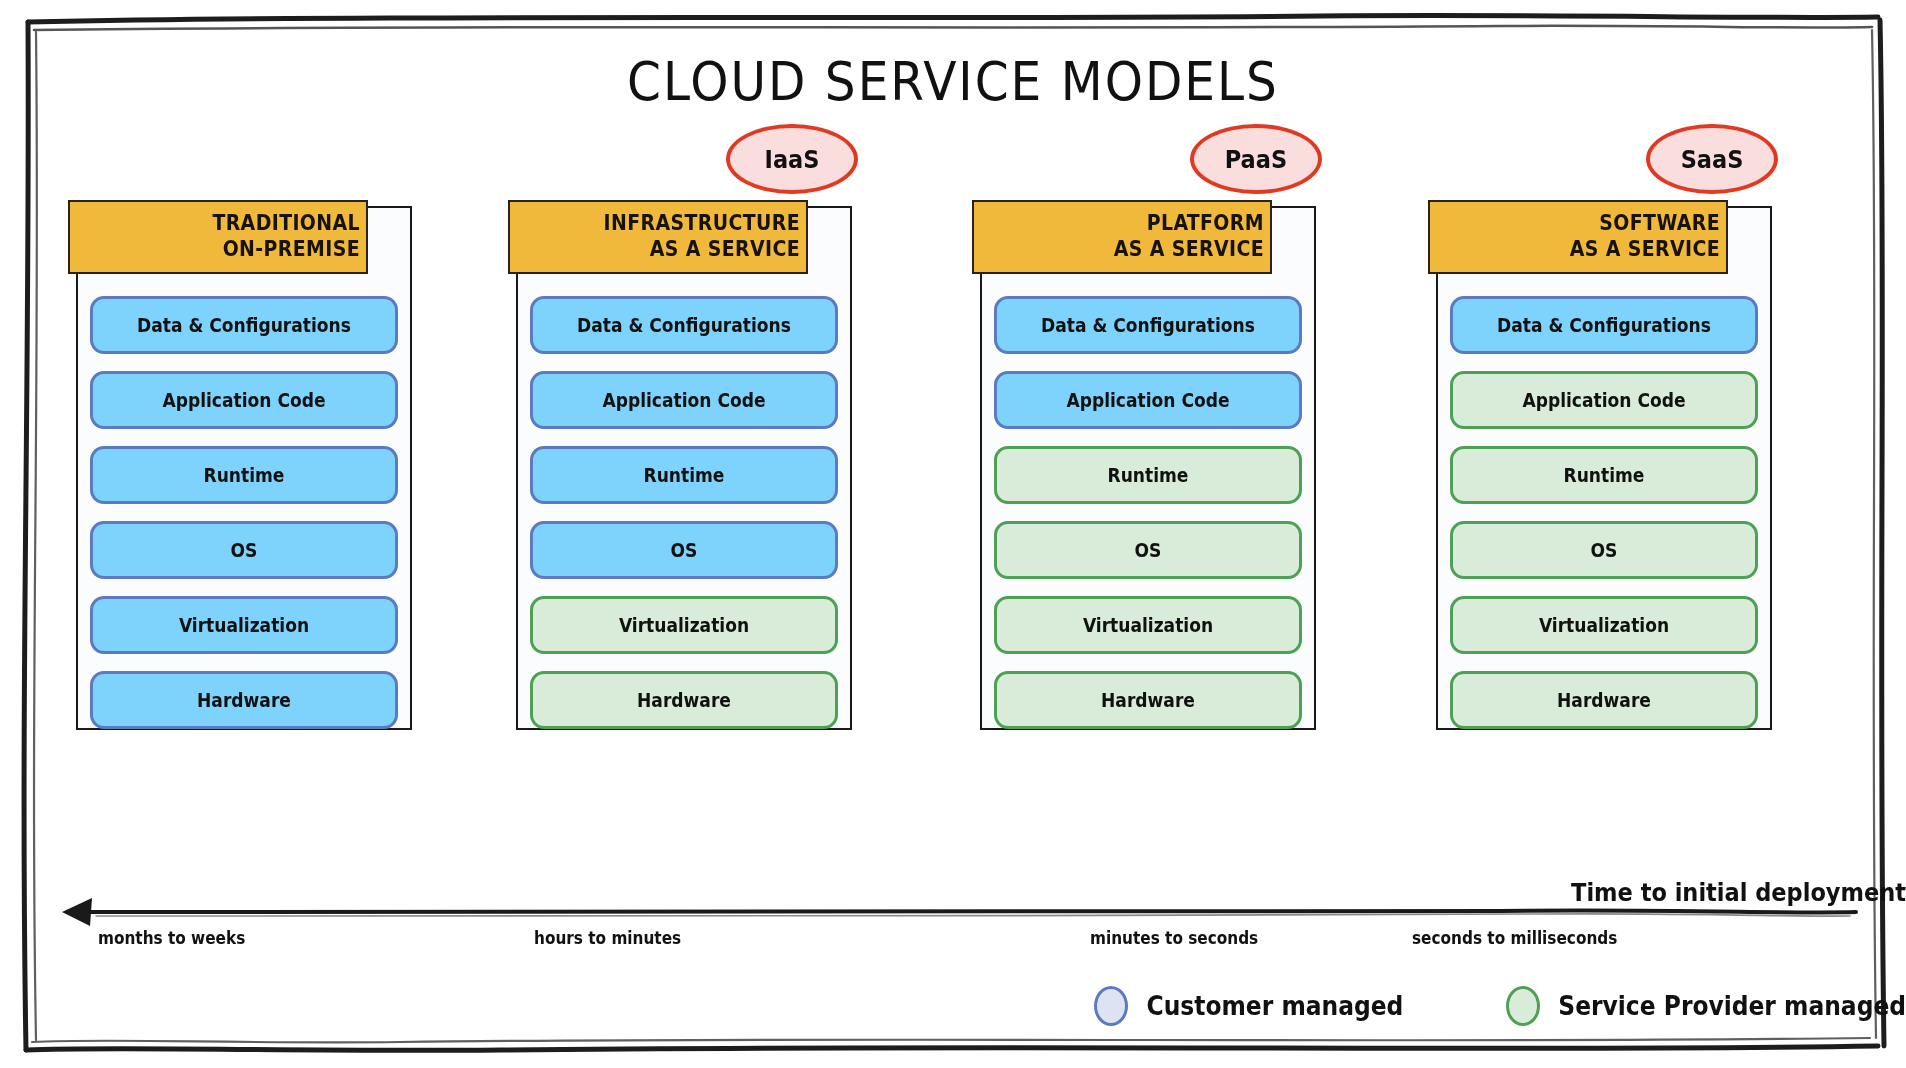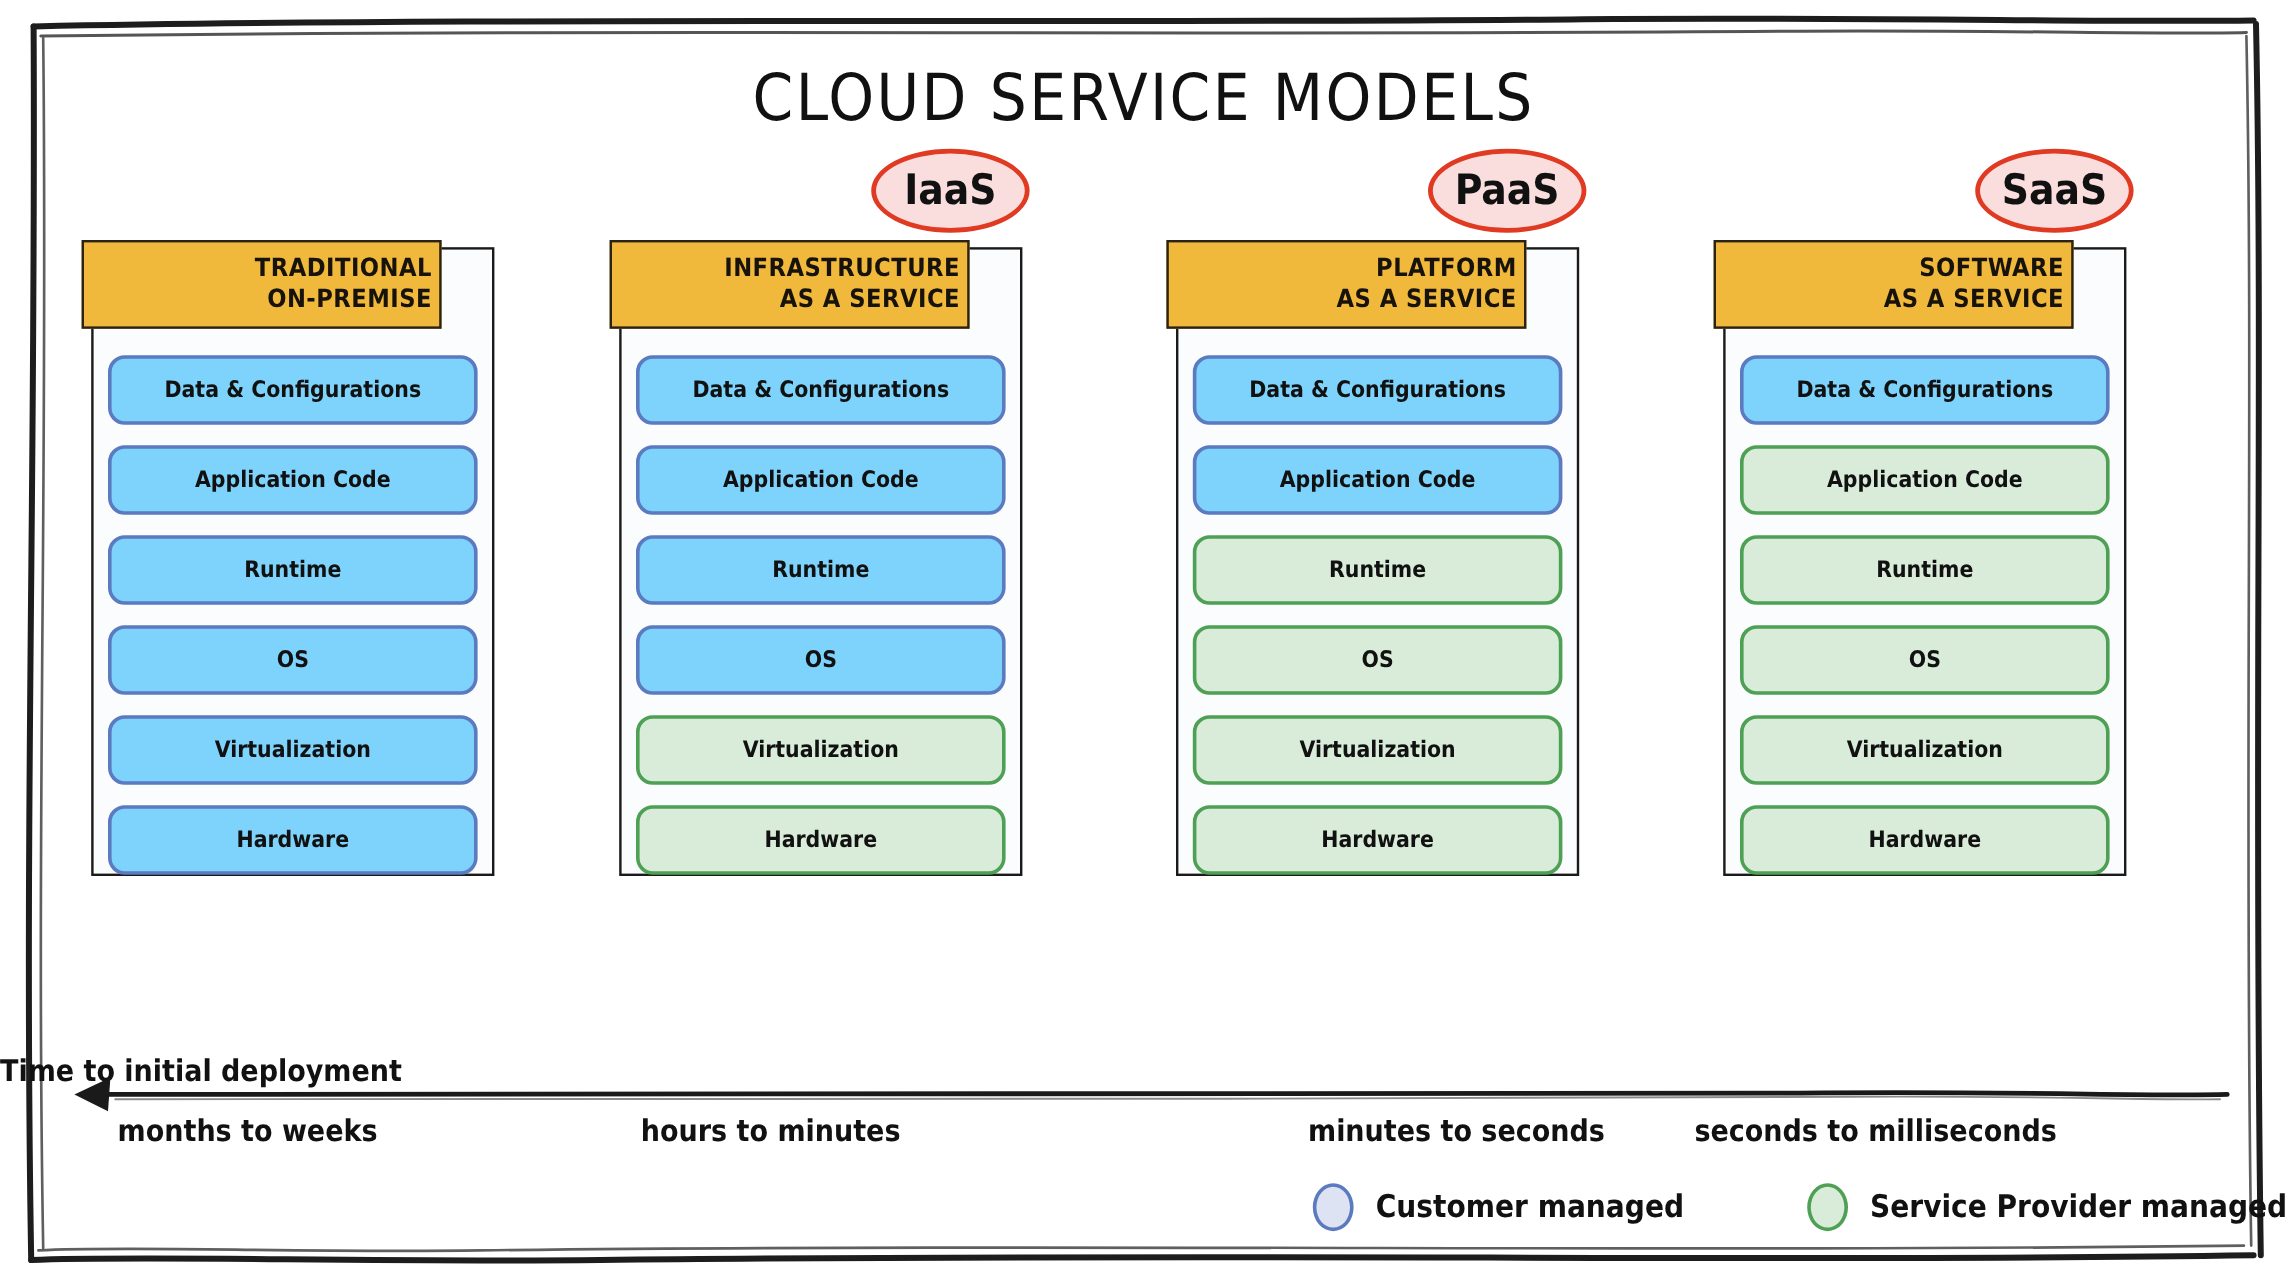--- a/index.html
+++ b/index.html
@@ -128,54 +128,54 @@
     position: absolute;
     z-index: 6;
     width: 124px;
     height: 62px;
     border-radius: 50%;
     background: #fadedd;
     border: 4px solid #e03a22;
     display: flex;
     align-items: center;
     justify-content: center;
-    font-size: 35px;
+    font-size: 25px;
     font-weight: 700;
     color: #111;
     font-family: "DejaVu Sans Condensed", "DejaVu Sans", sans-serif;
   }
   .callout-tail {
     position: absolute;
     z-index: 5;
     width: 0; height: 0;
   }
 
   
   .timeline-label {
     position: absolute;
     top: 878px;
     left: 0;
     width: 1906px;
-    text-align: left;
+    text-align: right;
     font-size: 25px;
     font-weight: 700;
     color: #111;
     font-family: "DejaVu Sans Condensed", "DejaVu Sans", sans-serif;
   }
   #timeline-svg {
     position: absolute;
     left: 0;
     top: 892px;
     width: 1906px;
     height: 40px;
   }
   .tick-label {
     position: absolute;
     top: 928px;
-    font-size: 25px;
+    font-size: 17px;
     font-weight: 700;
     color: #111;
     white-space: nowrap;
     font-family: "DejaVu Sans Condensed", "DejaVu Sans", sans-serif;
   }
   .tl-0 { left: 98px; }
   .tl-1 { left: 534px; }
   .tl-2 { left: 1090px; }
   .tl-3 { left: 1412px; }
 

